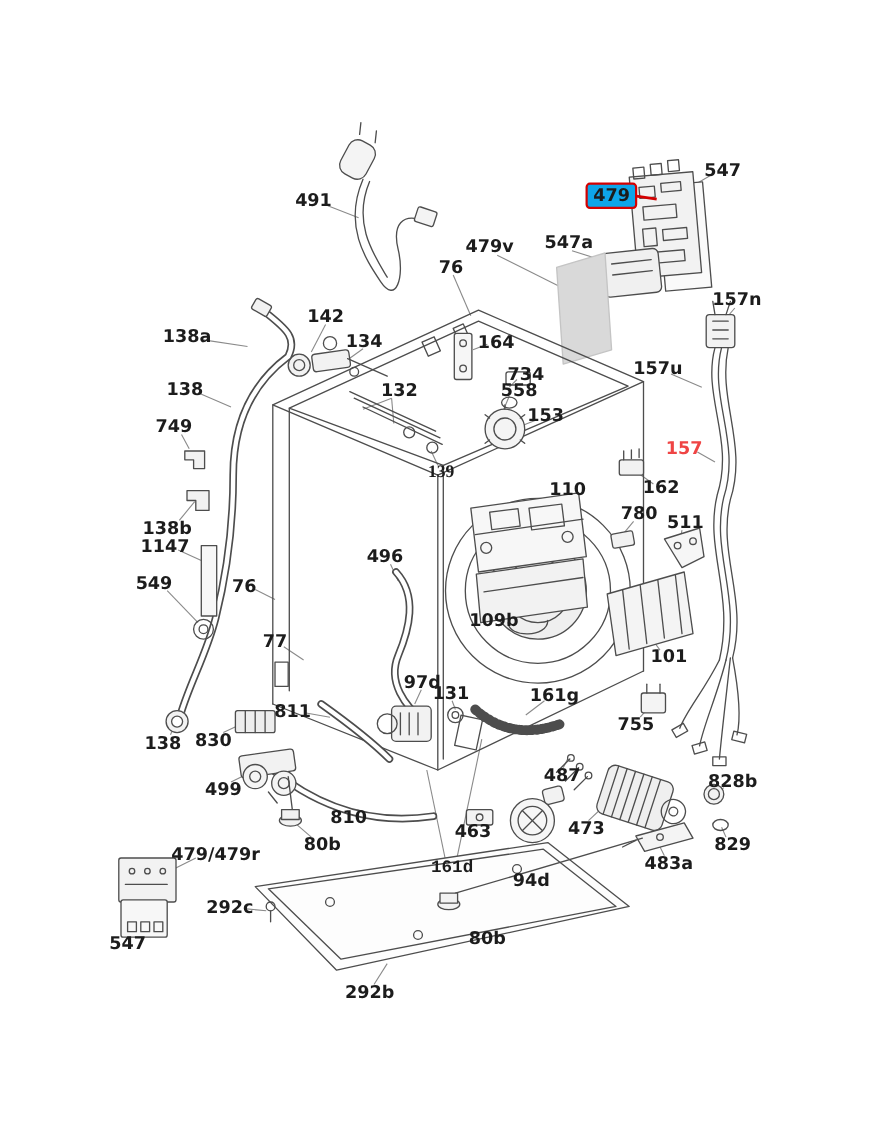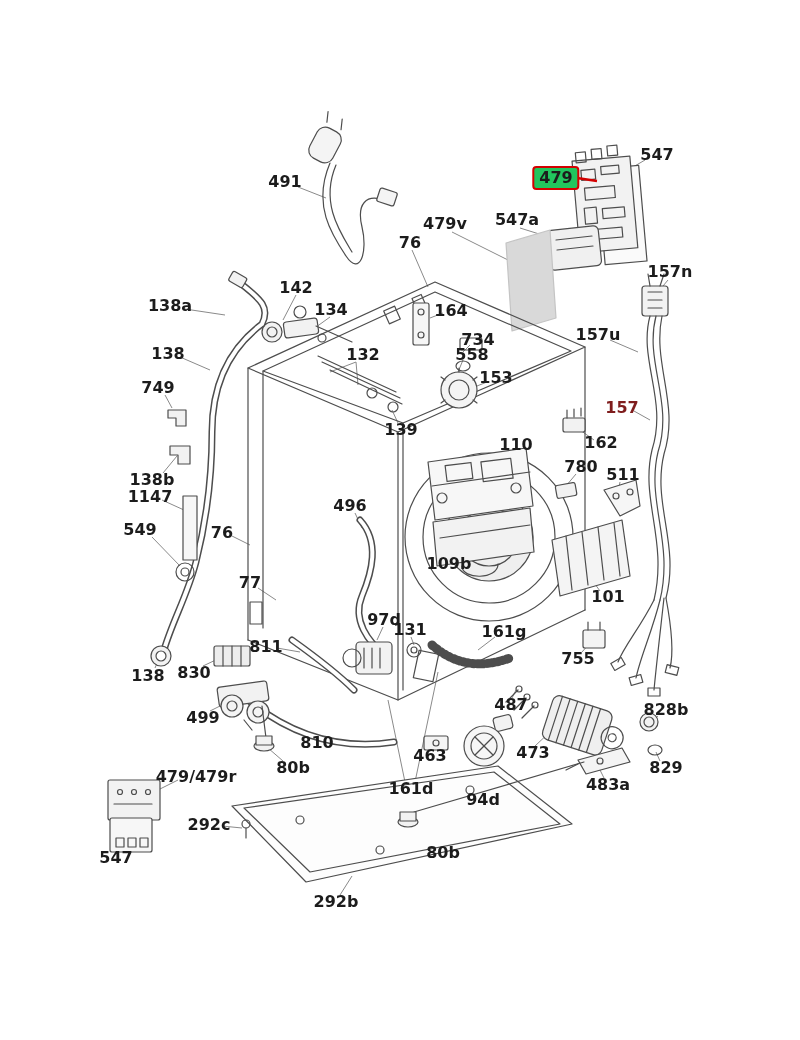--- a/index.html
+++ b/index.html
@@ -19,21 +19,21 @@
     font-size: 16px;
     font-weight: bold;
     color: #1c1c1c;
     white-space: nowrap;
     line-height: 1;
   }
   .part-label.highlighted {
     border: 2px solid var(--hl, #d40000);
     border-radius: 4px;
     padding: 2px 5px;
-    background: #22c55e;
+    background: #0ea5e9;
   }
 </style>
 </head>
 <body>
 
 <div class="stage">
 
   <svg width="800" height="1040" viewBox="0 0 800 1040">
 
     <g stroke="#8a8a8a" stroke-width="1" fill="none">
@@ -414,22 +414,22 @@
       <div class="part-label" style="left: 296px; top: 288px; color: rgb(28, 28, 28);">142</div>
       <div class="part-label" style="left: 331px; top: 310px; color: rgb(28, 28, 28);">134</div>
       <div class="part-label" style="left: 451px; top: 311px; color: rgb(28, 28, 28);">164</div>
       <div class="part-label" style="left: 168px; top: 354px; color: rgb(28, 28, 28);">138</div>
       <div class="part-label" style="left: 363px; top: 355px; color: rgb(28, 28, 28);">132</div>
       <div class="part-label" style="left: 478px; top: 340px; color: rgb(28, 28, 28);">734</div>
       <div class="part-label" style="left: 472px; top: 355px; color: rgb(28, 28, 28);">558</div>
       <div class="part-label" style="left: 496px; top: 378px; color: rgb(28, 28, 28);">153</div>
       <div class="part-label" style="left: 598px; top: 335px; color: rgb(28, 28, 28);">157u</div>
       <div class="part-label" style="left: 158px; top: 388px; color: rgb(28, 28, 28);">749</div>
-      <div class="part-label" style="left: 401px; top: 430px; color: rgb(28, 28, 28);">139</div>
-      <div class="part-label" style="left: 622px; top: 408px; color: #7f1d1d;">157</div>
+      <div class="part-label" style="left: 401px; top: 430px; color: rgb(28, 28, 28); font-family: Liberation Serif, serif;">139</div>
+      <div class="part-label" style="left: 622px; top: 408px; color: #ef4444;">157</div>
       <div class="part-label" style="left: 516px; top: 445px; color: rgb(28, 28, 28); text-align: right;">110</div>
       <div class="part-label" style="left: 601px; top: 443px; color: rgb(28, 28, 28);">162</div>
       <div class="part-label" style="left: 581px; top: 467px; color: rgb(28, 28, 28);">780</div>
       <div class="part-label" style="left: 623px; top: 475px; color: rgb(28, 28, 28);">511</div>
       <div class="part-label" style="left: 152px; top: 480px; color: rgb(28, 28, 28);">138b</div>
       <div class="part-label" style="left: 150px; top: 497px; color: rgb(28, 28, 28);">1147</div>
       <div class="part-label" style="left: 350px; top: 506px; color: rgb(28, 28, 28);">496</div>
       <div class="part-label" style="left: 140px; top: 530px; color: rgb(28, 28, 28);">549</div>
       <div class="part-label" style="left: 222px; top: 533px; color: rgb(28, 28, 28);">76</div>
       <div class="part-label" style="left: 449px; top: 564px; color: rgb(28, 28, 28);">109b</div>
@@ -445,21 +445,21 @@
       <div class="part-label" style="left: 203px; top: 718px; color: rgb(28, 28, 28);">499</div>
       <div class="part-label" style="left: 511px; top: 705px; color: rgb(28, 28, 28);">487</div>
       <div class="part-label" style="left: 666px; top: 710px; color: rgb(28, 28, 28);">828b</div>
       <div class="part-label" style="left: 317px; top: 743px; color: rgb(28, 28, 28);">810</div>
       <div class="part-label" style="left: 533px; top: 753px; color: rgb(28, 28, 28);">473</div>
       <div class="part-label" style="left: 666px; top: 768px; color: rgb(28, 28, 28);">829</div>
       <div class="part-label" style="left: 293px; top: 768px; color: rgb(28, 28, 28);">80b</div>
       <div class="part-label" style="left: 430px; top: 756px; color: rgb(28, 28, 28);">463</div>
       <div class="part-label" style="left: 608px; top: 785px; color: rgb(28, 28, 28);">483a</div>
       <div class="part-label" style="left: 196px; top: 777px; color: rgb(28, 28, 28);">479/479r</div>
-      <div class="part-label" style="left: 411px; top: 789px; color: rgb(28, 28, 28);">161d</div>
+      <div class="part-label" style="left: 411px; top: 789px; color: rgb(28, 28, 28); font-family: Liberation Mono, monospace;">161d</div>
       <div class="part-label" style="left: 483px; top: 800px; color: rgb(28, 28, 28);">94d</div>
       <div class="part-label" style="left: 209px; top: 825px; color: rgb(28, 28, 28);">292c</div>
       <div class="part-label" style="left: 116px; top: 858px; color: rgb(28, 28, 28);">547</div>
       <div class="part-label" style="left: 443px; top: 853px; color: rgb(28, 28, 28);">80b</div>
       <div class="part-label" style="left: 336px; top: 902px; color: rgb(28, 28, 28);">292b</div>
     </div>
 
 </div>
 
 </body></html>

